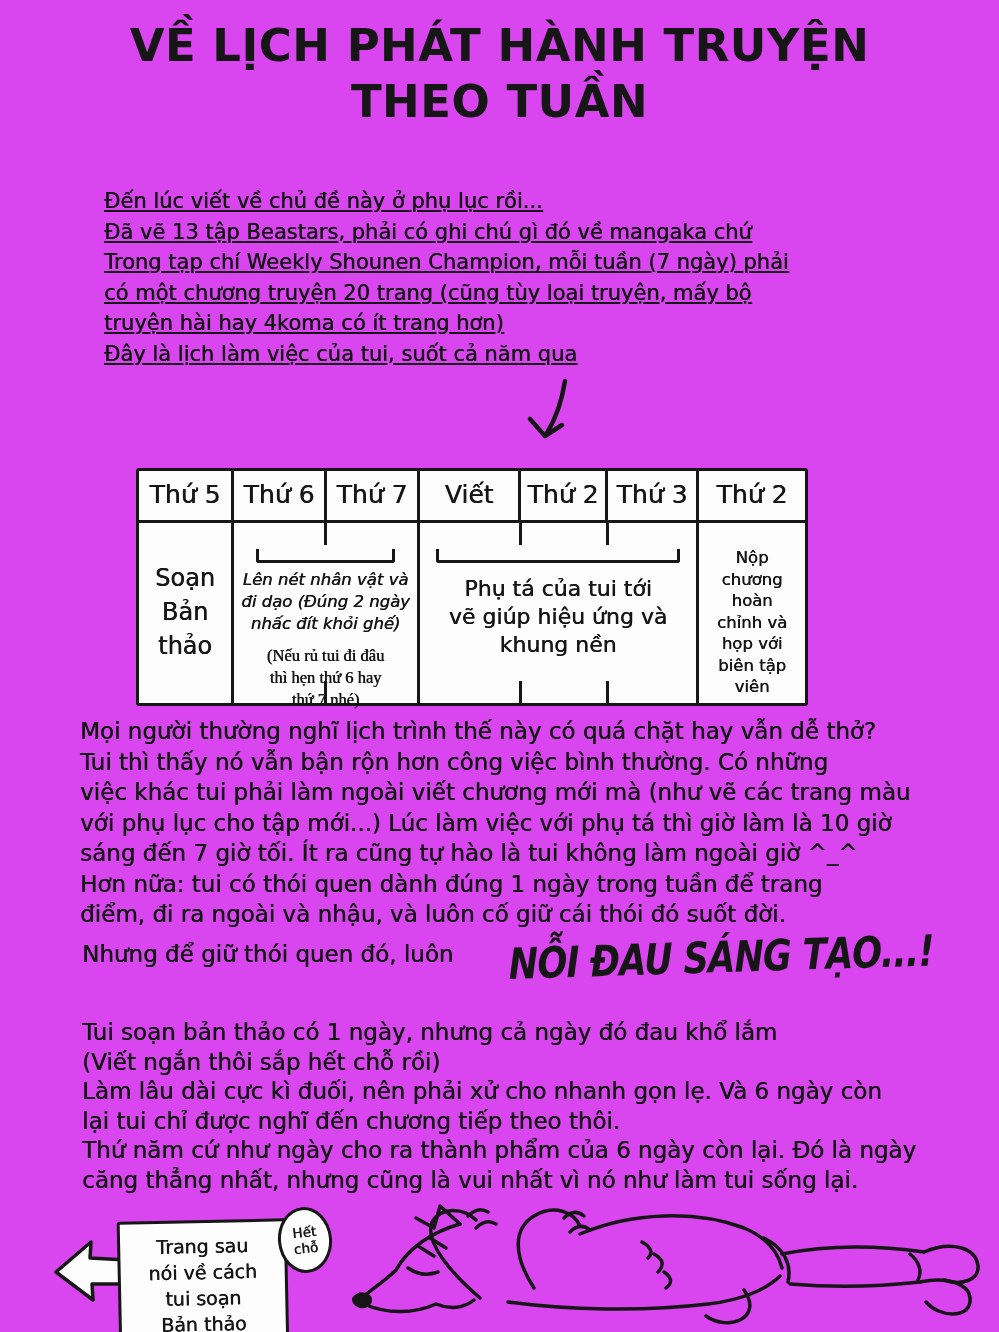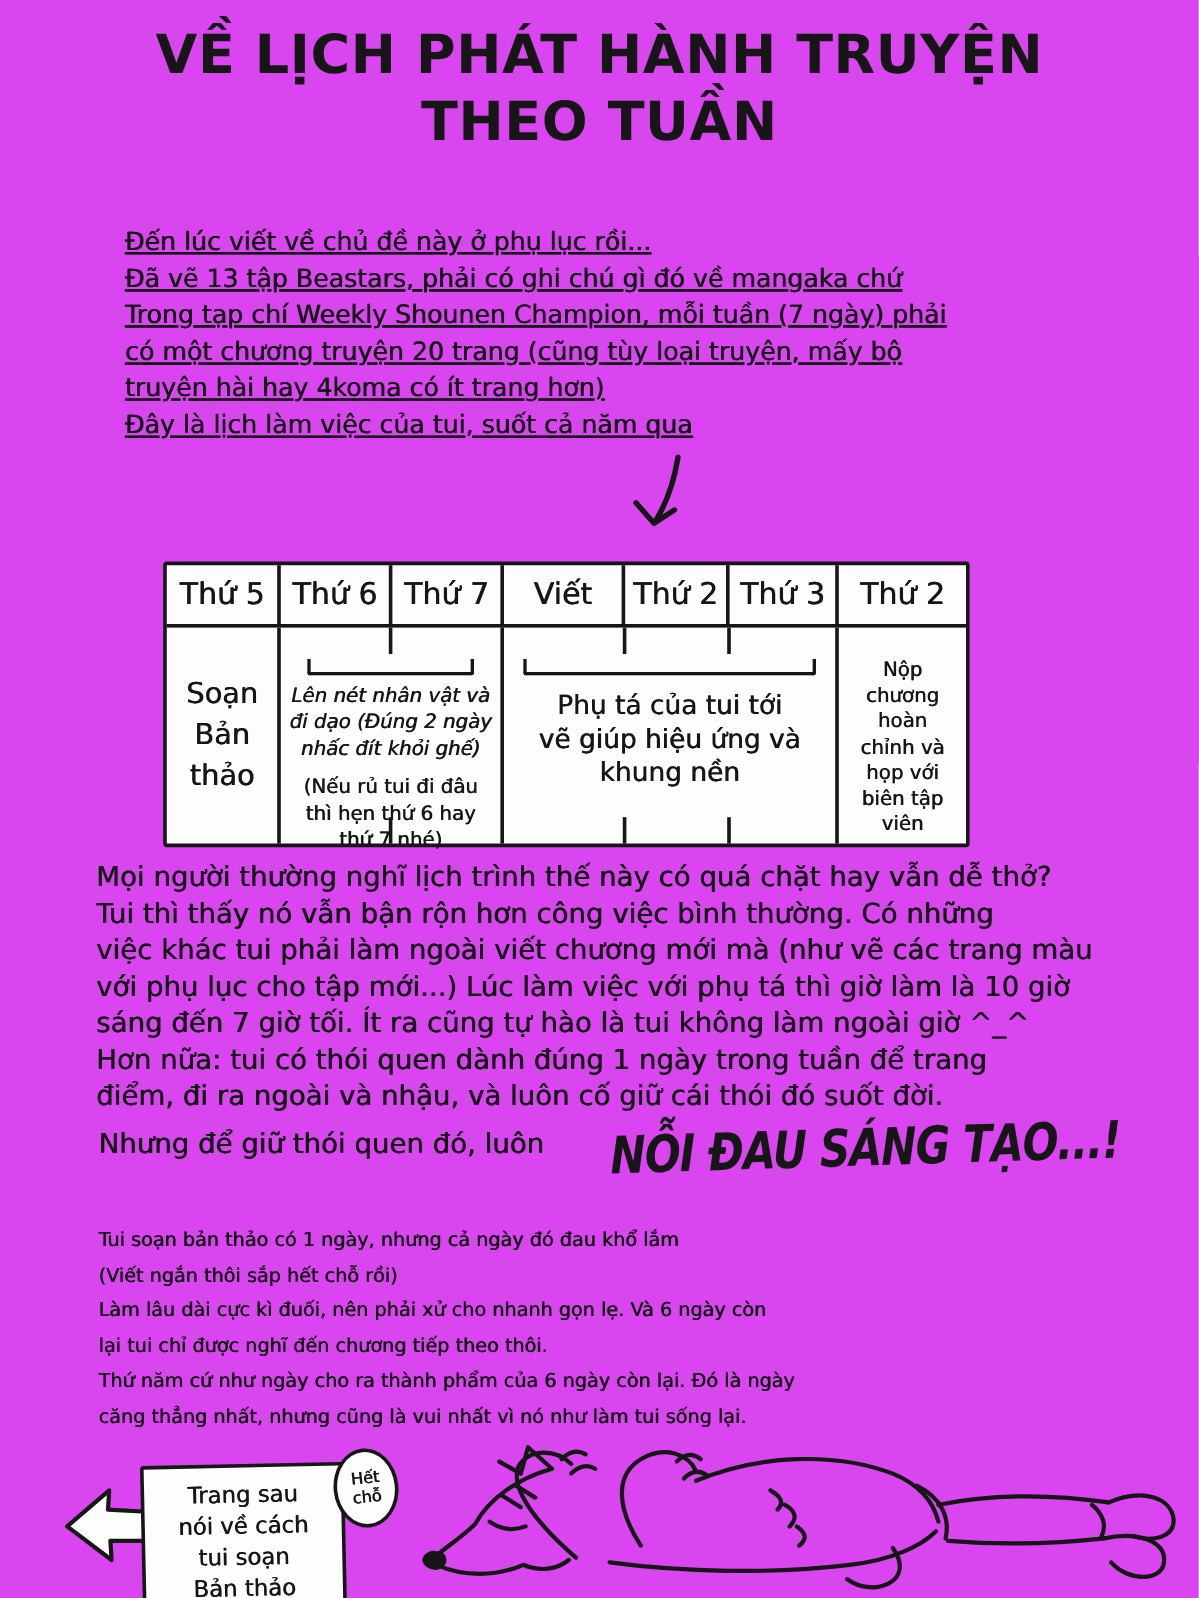--- a/index.html
+++ b/index.html
@@ -45,41 +45,41 @@
   .bcell:last-child{border-right:none;}
   .tick{ position:absolute;width:3px;background:#161616; }
   .tick.t{ top:0;height:22px; }
   .tick.b{ bottom:0;height:22px; }
   .bracket{
     position:absolute;top:26px;height:11px;
     border:3px solid #161616;border-top:none;border-radius:0 0 3px 3px;
   }
   .cell-draft{ font-size:24px;line-height:34px;padding-top:38px; }
   .cell-ink-main{ position:absolute;left:0;right:0;top:46px;font-size:16.5px;line-height:22px;font-style:italic; }
-  .cell-ink-note{ position:absolute;left:0;right:0;top:122px;font-size:16.5px;line-height:22px; }
+  .cell-ink-note{ position:absolute;left:0;right:0;top:122px;font-size:16.5px;line-height:22px;font-family:Liberation Serif, serif; }
   .cell-assist{ padding-top:52px;font-size:22px;line-height:28px; }
   .cell-submit{ padding-top:24px;font-size:16.5px;line-height:21.5px; }
 
   .para2{
     position:absolute;left:80px;top:716px;width:860px;
     font-size:23px;line-height:30.5px;
   }
   .pain-lines{
     position:absolute;left:82px;top:938px;width:440px;
     font-size:23px;line-height:32px;
   }
   .pain-big{
     position:absolute;left:508px;top:934px;width:480px;
     font-size:43px;font-weight:bold;font-style:italic;line-height:60px;
     transform:scaleX(0.82) rotate(-1.5deg);transform-origin:left top;
     letter-spacing:-1px;white-space:nowrap;
   }
   .outro{
     position:absolute;left:82px;top:1018px;width:880px;
-    font-size:16px;line-height:29.5px;
+    font-size:23px;line-height:29.5px;
   }
 
   
   .sign{
     position:absolute;left:118px;top:1220px;width:152px;
     border:3.5px solid #161616;border-radius:3px;background:#fdfdfd;
     padding:10px 6px 12px;text-align:center;font-size:19px;line-height:26px;
     transform:rotate(-1.2deg);
   }
   .sign-arrow{ position:absolute;left:48px;top:1236px; }

